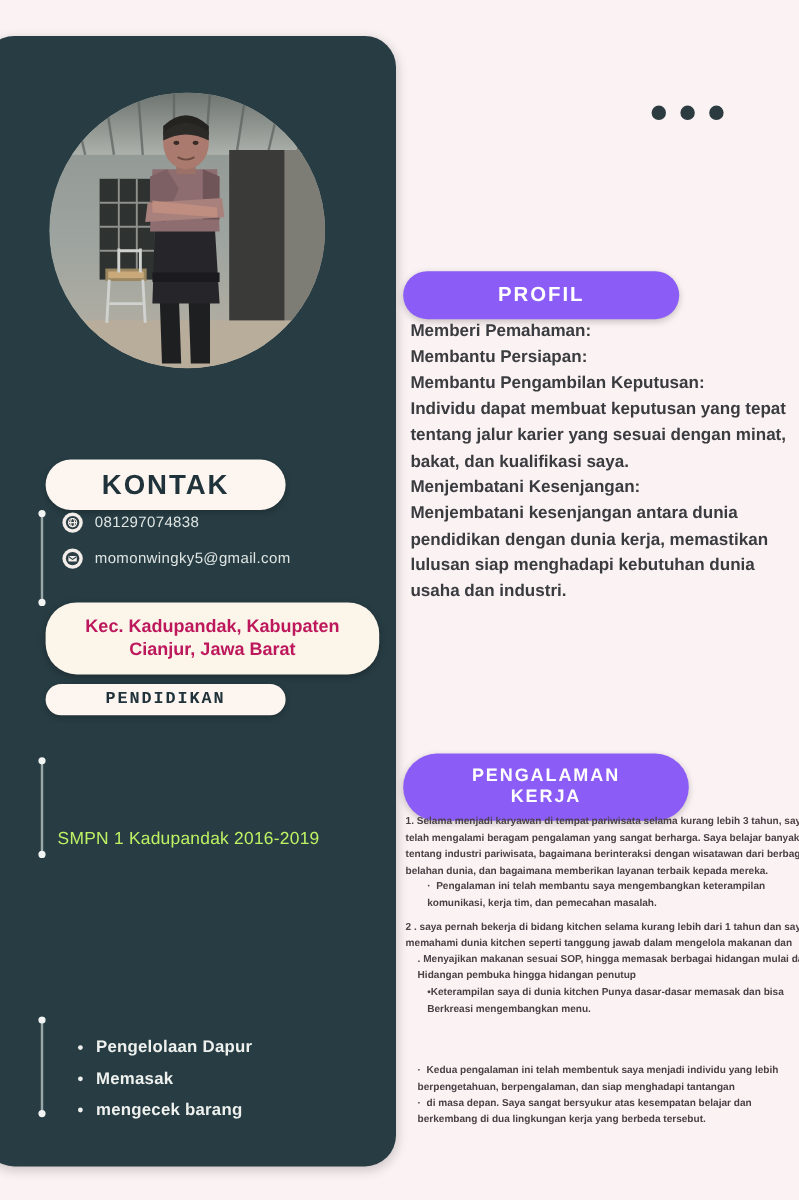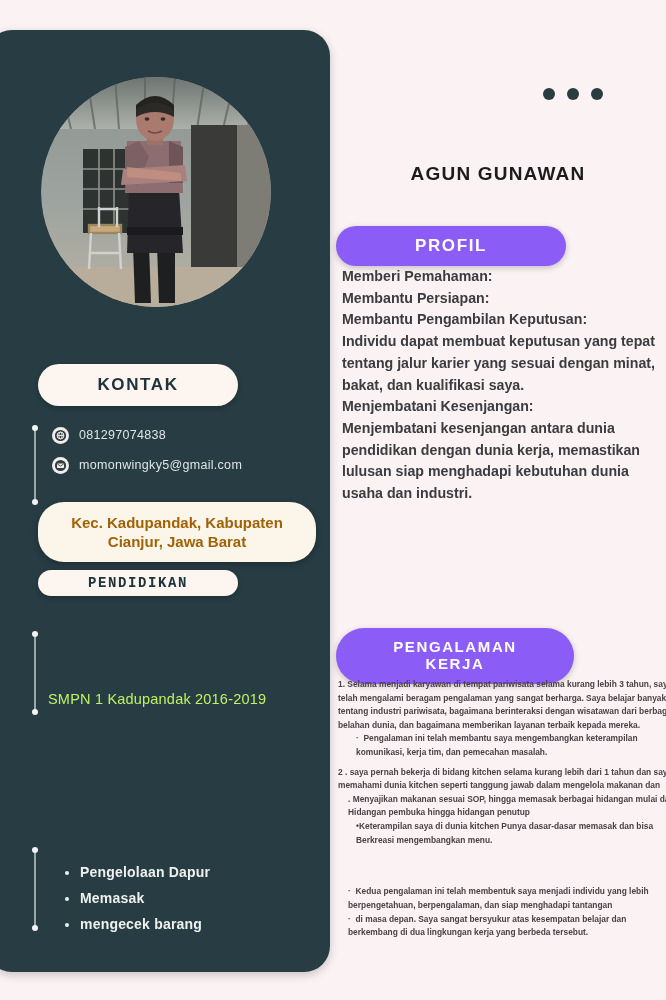--- a/index.html
+++ b/index.html
@@ -73,23 +73,23 @@
     border-radius: 40px;
     color: #20333a;
     font-weight: bold;
     letter-spacing: 1.6px;
     display: flex;
     align-items: center;
     justify-content: center;
     box-shadow: 0 2px 5px rgba(0,0,0,0.22);
   }
   .pill-kontak {
-    left: 52px; top: 334px;
+    left: 52px; top: 353px;
     width: 200px; height: 42px;
-    font-size: 17px;
+    font-size: 23px;
   }
   .pill-pendidikan {
     left: 52px; top: 540px;
     width: 200px; height: 26px;
     font-size: 14px;
     font-family: Liberation Mono, monospace;
   }
   .pill-kemampuan {
     left: 52px; top: 762px;
     width: 200px; height: 42px;
@@ -153,21 +153,21 @@
   .address-box {
     position: absolute;
     left: 52px;
     top: 472px;
     width: 278px;
     padding: 11px 14px;
     box-sizing: border-box;
     background: #fbf5ea;
     border-radius: 26px;
     box-shadow: 0 2px 6px rgba(0,0,0,0.25);
-    color: #a16207;
+    color: #be185d;
     font-size: 15px;
     font-weight: bold;
     line-height: 1.28;
     text-align: center;
   }
 
   
   .edu-item {
     position: absolute;
     left: 62px;
@@ -393,21 +393,20 @@
     <div class="edu-item">SMPN 1 Kadupandak 2016-2019</div>
 
     <div class="tl tl-kem"></div>
     <ul class="skill-list">
       <li>Pengelolaan Dapur</li>
       <li>Memasak</li>
       <li>mengecek barang</li>
     </ul>
   </div>
 
-  <div class="name-title">AGUN GUNAWAN</div>
 
   <div class="pill-dark pill-profil">PROFIL</div>
 
   <div class="profile-body">
     <p>
       <span class="lbl">Memberi Pemahaman:</span>
     </p>
     <p>
       <span class="lbl">Membantu Persiapan:</span>
     </p>

